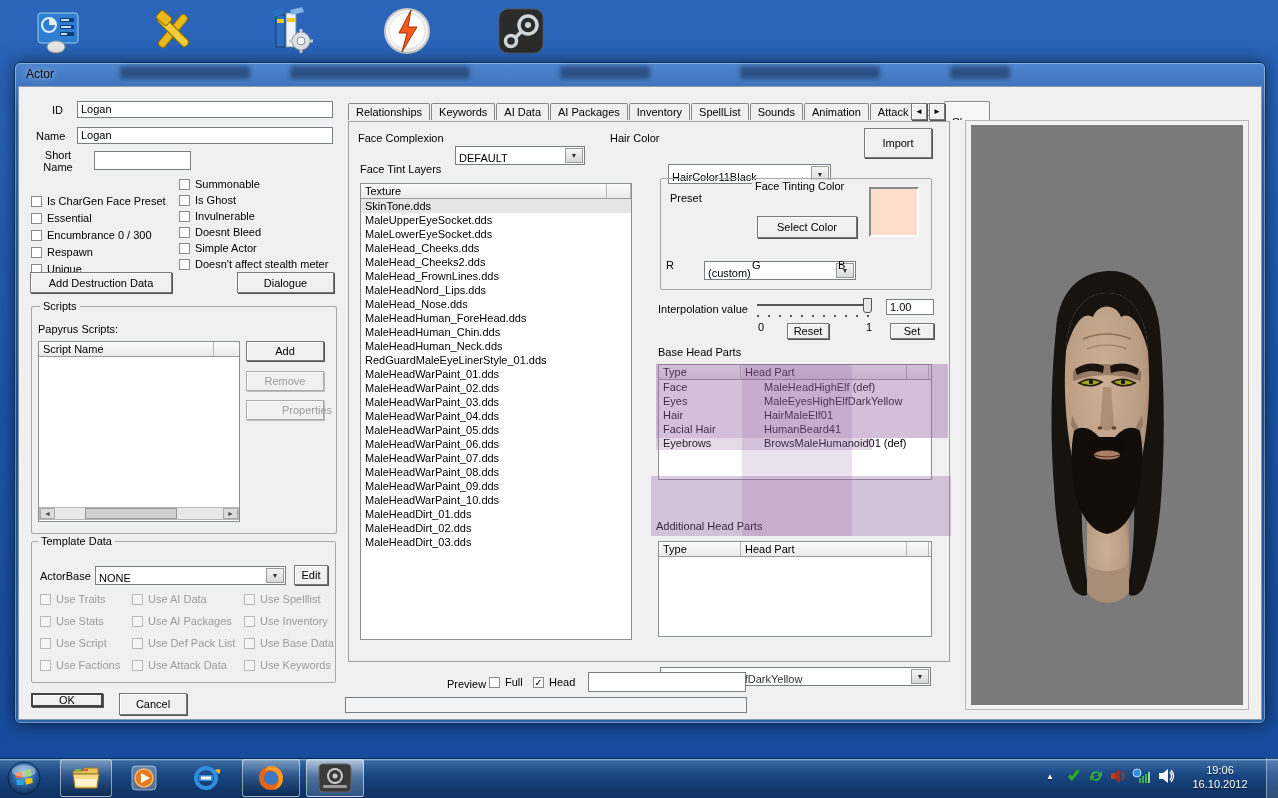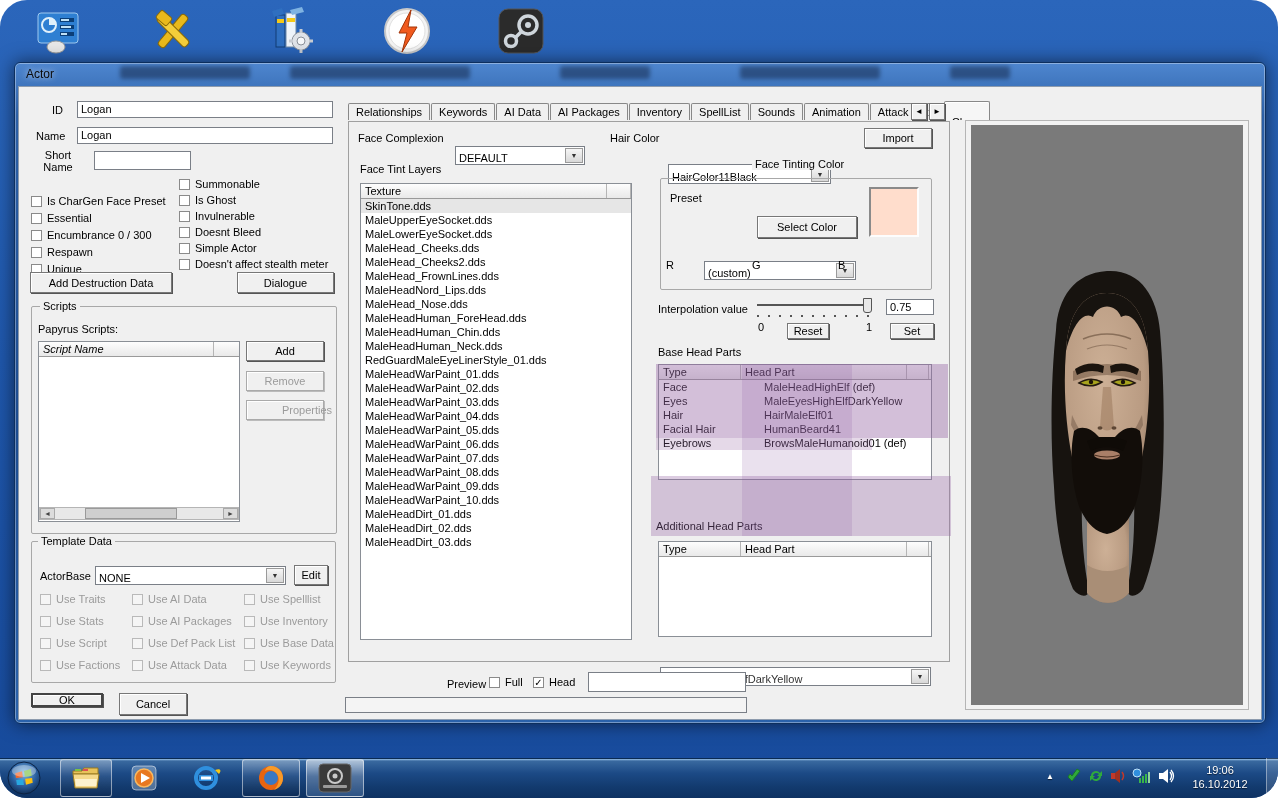--- a/index.html
+++ b/index.html
@@ -1,18 +1,18 @@
 <!DOCTYPE html>
 <html><head>
 <meta charset="utf-8">
 <style>
   html,body{margin:0;padding:0;}
   #page{position:relative;width:1278px;height:798px;overflow:hidden;
         font-family:"Liberation Sans",sans-serif;font-size:11px;color:#000;
-        background:linear-gradient(180deg,#2b66bb 0%,#1f57ab 45%,#174a9b 100%);border-radius:27px;}
+        background:linear-gradient(180deg,#2b66bb 0%,#1f57ab 45%,#174a9b 100%);}
   .abs{position:absolute;}
   
   .dlg-frame{background:linear-gradient(180deg,#4e86cf 0%,#2b5fa6 8%,#1c4b8f 55%,#2a62ab 100%);
              border:1px solid #0d2f5e;border-radius:6px;box-shadow:0 0 18px rgba(0,0,0,.55), inset 0 0 0 1px rgba(255,255,255,.35);}
   .dlg-title{color:#0a0a0a;font-size:12px;text-shadow:0 0 6px rgba(255,255,255,.8);}
   .dlg-body{background:#f0f0f0;border:1px solid #8d9bad;}
   .blur-blob{background:rgba(10,25,50,.45);filter:blur(2px);border-radius:3px;}
   
   .lbl{white-space:nowrap;}
   .field{background:#fff;border:1px solid #7a7f87;box-sizing:border-box;padding:1px 3px;}
@@ -190,21 +190,21 @@
     </div>
 
   <div class="abs btn" style="left:30px;top:272px;width:142px;height:21px;">Add Destruction Data</div>
   <div class="abs btn" style="left:237px;top:272px;width:97px;height:21px;">Dialogue</div>
 
   <div class="abs groupbox" style="left:31px;top:306px;width:306px;height:228px;"></div>
   <div class="abs grouplabel" style="left:40px;top:300px;">Scripts</div>
   <div class="abs lbl" style="left:38px;top:323px;">Papyrus Scripts:</div>
   <div class="abs listbox" style="left:38px;top:341px;width:202px;height:181px;">
     <div class="lv-head">
-        <div class="hc" style="width:175px;font-style:italic;">Script Name</div>
+        <div class="hc" style="width:175px;">Script Name</div>
       </div>
   </div>
   <div class="abs hscroll" style="left:39px;top:507px;width:200px;height:13px;">
     <div class="ar">◄</div>
     <div class="thumb"></div>
     <div class="ar" style="margin-left:auto;">►</div>
   </div>
   <div class="abs btn" style="left:246px;top:341px;width:78px;height:20px;">Add</div>
   <div class="abs btn disabled" style="left:246px;top:371px;width:78px;height:20px;">Remove</div>
   <div class="abs btn disabled" style="left:246px;top:400px;width:78px;height:20px;padding-left:44px;">Properties</div>
@@ -290,21 +290,21 @@
   <div class="abs lbl" style="left:358px;top:132px;">Face Complexion</div>
   <div class="abs combo" style="left:455px;top:127px;width:130px;height:19px;">
     <span>DEFAULT</span>
     <span class="dd">▼</span>
   </div>
   <div class="abs lbl" style="left:610px;top:132px;">Hair Color</div>
   <div class="abs combo" style="left:668px;top:126px;width:163px;height:20px;">
     <span>HairColor11Black</span>
     <span class="dd">▼</span>
   </div>
-  <div class="abs btn" style="left:864px;top:128px;width:68px;height:20px;">Import</div>
+  <div class="abs btn" style="left:864px;top:128px;width:68px;height:30px;">Import</div>
 
   <div class="abs lbl" style="left:360px;top:163px;">Face Tint Layers</div>
   <div class="abs listbox" style="left:360px;top:183px;width:272px;height:457px;">
     <div class="lv-head">
       <div class="hc" style="width:246px;">Texture</div>
       <div class="hc" style="width:24px;"></div>
     </div>
     <div>
         <div class="lv-row sel">SkinTone.dds</div>
         <div class="lv-row">MaleUpperEyeSocket.dds</div>
@@ -328,21 +328,21 @@
         <div class="lv-row">MaleHeadWarPaint_08.dds</div>
         <div class="lv-row">MaleHeadWarPaint_09.dds</div>
         <div class="lv-row">MaleHeadWarPaint_10.dds</div>
         <div class="lv-row">MaleHeadDirt_01.dds</div>
         <div class="lv-row">MaleHeadDirt_02.dds</div>
         <div class="lv-row">MaleHeadDirt_03.dds</div>
       </div>
   </div>
 
   <div class="abs groupbox" style="left:660px;top:178px;width:272px;height:112px;"></div>
-  <div class="abs grouplabel" style="left:752px;top:158px;">Face Tinting Color</div>
+  <div class="abs grouplabel" style="left:752px;top:180px;">Face Tinting Color</div>
   <div class="abs lbl" style="left:670px;top:192px;">Preset</div>
   <div class="abs combo" style="left:704px;top:203px;width:152px;height:19px;">
     <span>(custom)</span>
     <span class="dd">▼</span>
   </div>
   <div class="abs" style="left: 869px; top: 187px; width: 50px; height: 50px; border-width: 2px; border-style: solid; border-color: rgb(138, 138, 138) rgb(253, 253, 253) rgb(253, 253, 253) rgb(138, 138, 138); box-sizing: border-box; background: rgb(255, 221, 204);" id="swatch"></div>
   <div class="abs btn" style="left:757px;top:216px;width:100px;height:22px;">Select Color</div>
   <div class="abs lbl" style="left:666px;top:259px;">R</div>
   <div class="abs spin" style="left:679px;top:255px;width:47px;height:18px;margin-top:44px;">
     <span>255</span>
@@ -368,21 +368,21 @@
       </span>
   </div>
 
   <div class="abs lbl" style="left:658px;top:303px;">Interpolation value</div>
   <div class="abs" style="left:757px;top:304px;width:110px;height:2px;background:#555;"></div>
   <div class="abs" style="left:863px;top:298px;width:7px;height:13px;background:#e8e8e8;border:1px solid #555;border-radius:0 0 3px 3px;"></div>
   <div class="abs" style="left:757px;top:315px;width:113px;height:2px;background:repeating-linear-gradient(90deg,#555 0 2px,transparent 2px 11px);"></div>
   <div class="abs lbl" style="left:758px;top:321px;">0</div>
   <div class="abs lbl" style="left:866px;top:321px;">1</div>
   <div class="abs btn" style="left:787px;top:323px;width:42px;height:16px;">Reset</div>
-  <div class="abs field" style="left:886px;top:299px;width:48px;height:16px;">0.75</div>
+  <div class="abs field" style="left:886px;top:299px;width:48px;height:16px;">1.00</div>
   <div class="abs btn" style="left:890px;top:323px;width:44px;height:16px;">Set</div>
 
   <div class="abs lbl" style="left:658px;top:346px;">Base Head Parts</div>
   <div class="abs listbox" style="left:658px;top:364px;width:274px;height:116px;">
     <div class="lv-head">
       <div class="hc" style="width:82px;">Type</div>
       <div class="hc" style="width:166px;">Head Part</div>
       <div class="hc" style="width:22px;"></div>
     </div>
     <div>

